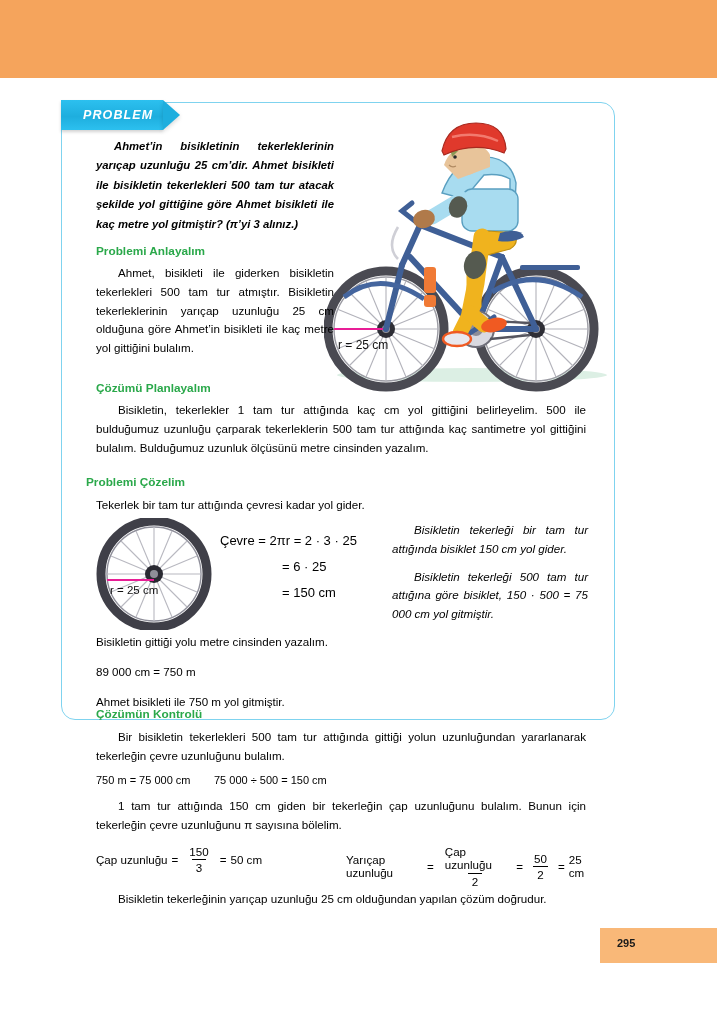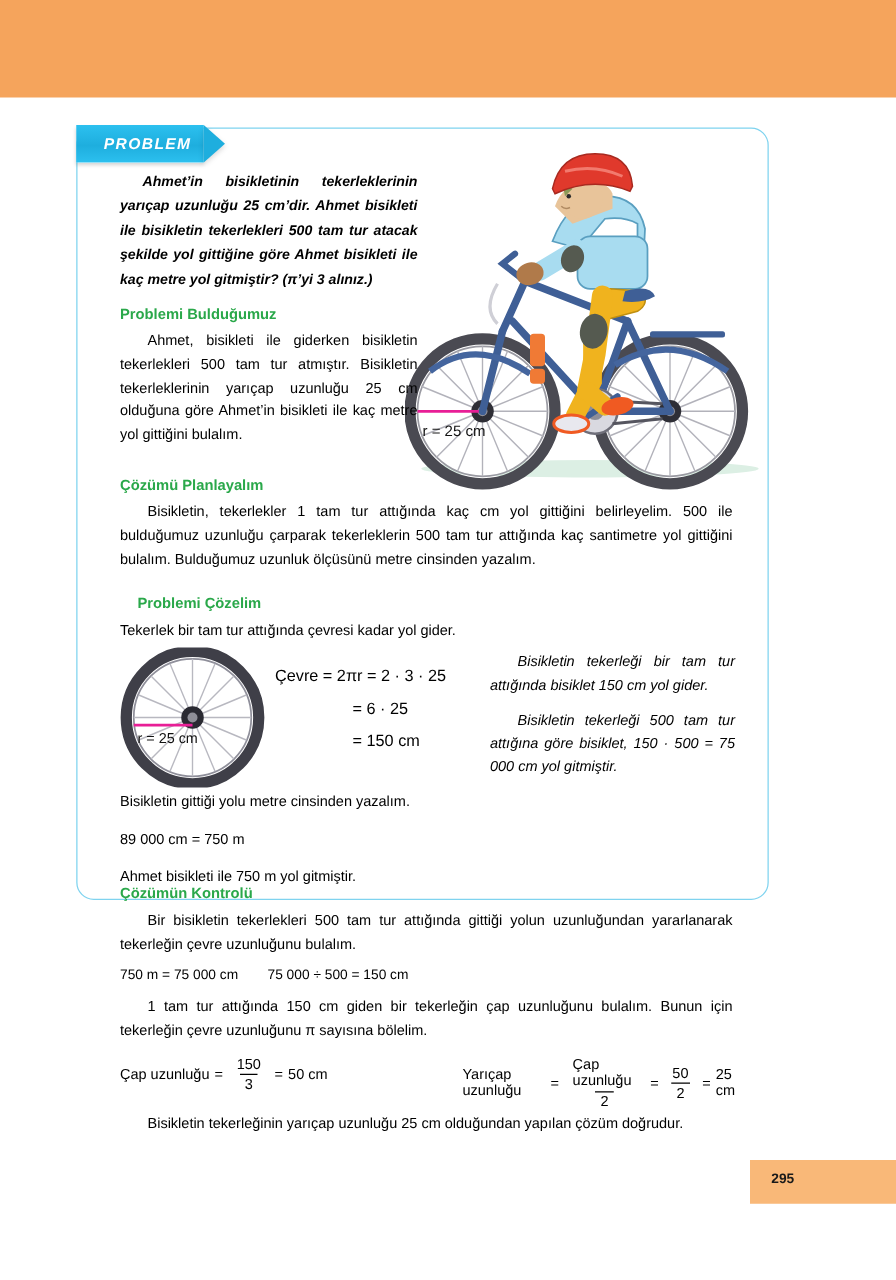--- a/index.html
+++ b/index.html
@@ -124,21 +124,21 @@
   .sec-understand-head { position: absolute; left: 34px; top: 141px; }
   .sec-understand-body {
     position: absolute; left: 34px; top: 161px; width: 238px;
   }
 
   
   .sec-plan-head { position: absolute; left: 34px; top: 278px; }
   .sec-plan-body { position: absolute; left: 34px; top: 298px; width: 490px; }
 
   
-  .sec-solve-head { position: absolute; left: 48px; top: 372px; }
+  .sec-solve-head { position: absolute; left: 24px; top: 372px; }
   .sec-solve-lead { position: absolute; left: 34px; top: 393px; width: 490px; }
 
   .wheel-figure {
     position: absolute;
     left: 30px;
     top: 415px;
     width: 124px;
     height: 112px;
   }
   .formula-block {
@@ -189,21 +189,21 @@
     font-size: 11.6px;
     color: #000;
   }
   .eq {
     display: inline-flex;
     align-items: center;
     gap: 4px;
     vertical-align: middle;
   }
   .eq-left { position: absolute; left: 0; top: 0; }
-  .eq-right { position: absolute; left: 274px; top: 0; }
+  .eq-right { position: absolute; left: 250px; top: 0; }
   .frac {
     display: inline-flex;
     flex-direction: column;
     align-items: center;
     vertical-align: middle;
     margin: 0 3px;
   }
   .frac .num { padding: 0 4px 1px 4px; line-height: 1.15; }
   .frac .den { padding: 1px 4px 0 4px; line-height: 1.15; border-top: 1.2px solid #000; }
 
@@ -353,21 +353,21 @@
 
         <ellipse cx="170" cy="218" rx="13" ry="7" fill="#f05a22" transform="rotate(-12 170 218)"></ellipse>
         <ellipse cx="133" cy="232" rx="14" ry="7" fill="#e8e8ee" stroke="#f05a22" stroke-width="2.4"></ellipse>
 
         <path d="M176 126 Q196 120 200 130 Q190 136 174 134 Z" fill="#3f5f96"></path>
 
         <text x="14" y="242" font-family="Liberation Sans, sans-serif" font-size="12" fill="#111">r = 25 cm</text>
       </svg>
     </div>
 
-    <div class="heading sec-understand-head">Problemi Bulduğumuz</div>
+    <div class="heading sec-understand-head">Problemi Anlayalım</div>
     <div class="body-text indent sec-understand-body">Ahmet, bisikleti ile giderken bisikletin tekerlekleri 500 tam tur atmıştır. Bisikletin tekerleklerinin yarıçap uzunluğu 25 cm olduğuna göre Ahmet’in bisikleti ile kaç metre yol gittiğini bulalım.</div>
 
     <div class="heading sec-plan-head">Çözümü Planlayalım</div>
     <div class="body-text indent sec-plan-body">Bisikletin, tekerlekler 1 tam tur attığında kaç cm yol gittiğini belirleyelim. 500 ile bulduğumuz uzunluğu çarparak tekerleklerin 500 tam tur attığında kaç santimetre yol gittiğini bulalım. Bulduğumuz uzunluk ölçüsünü metre cinsinden yazalım.</div>
 
     <div class="heading sec-solve-head">Problemi Çözelim</div>
     <div class="body-text sec-solve-lead">Tekerlek bir tam tur attığında çevresi kadar yol gider.</div>
 
     <div class="wheel-figure">
       <svg width="124" height="112" viewBox="0 0 124 112" xmlns="http://www.w3.org/2000/svg">

